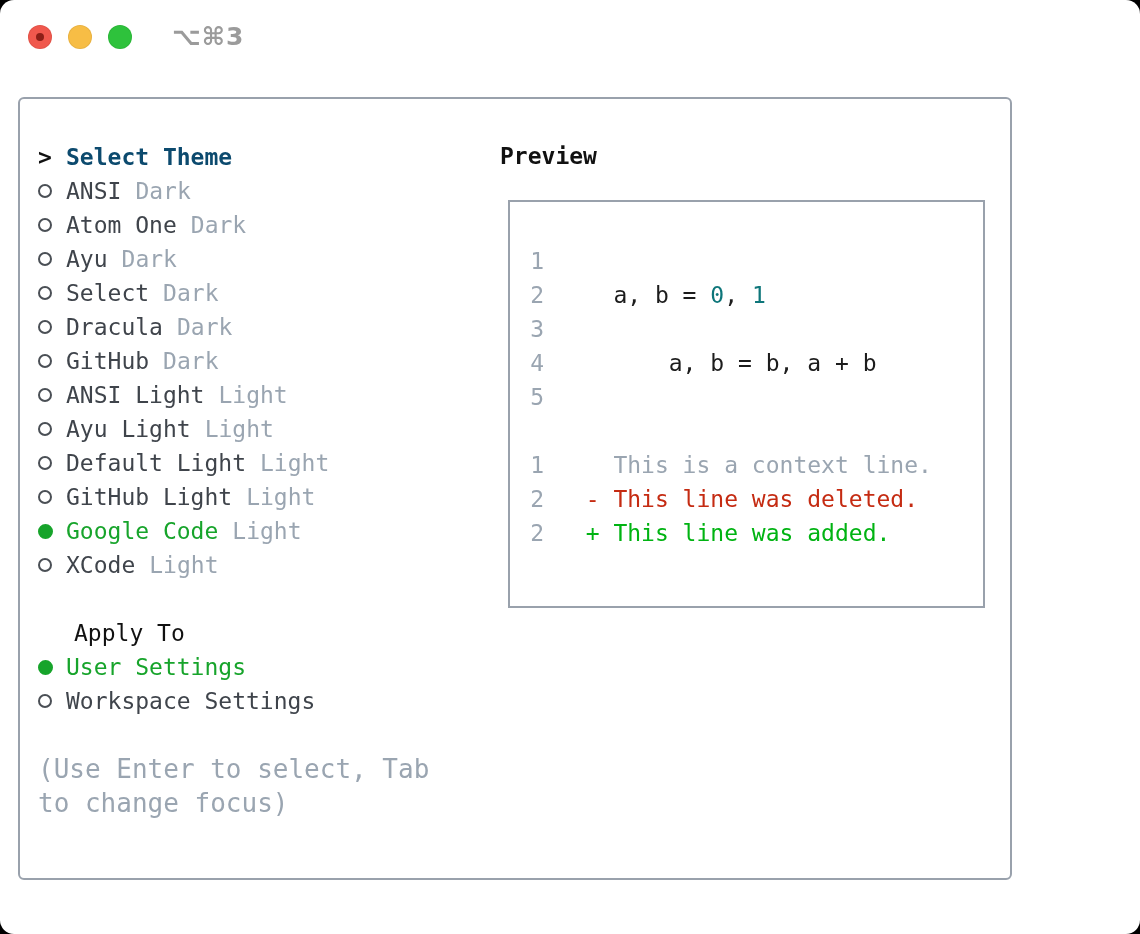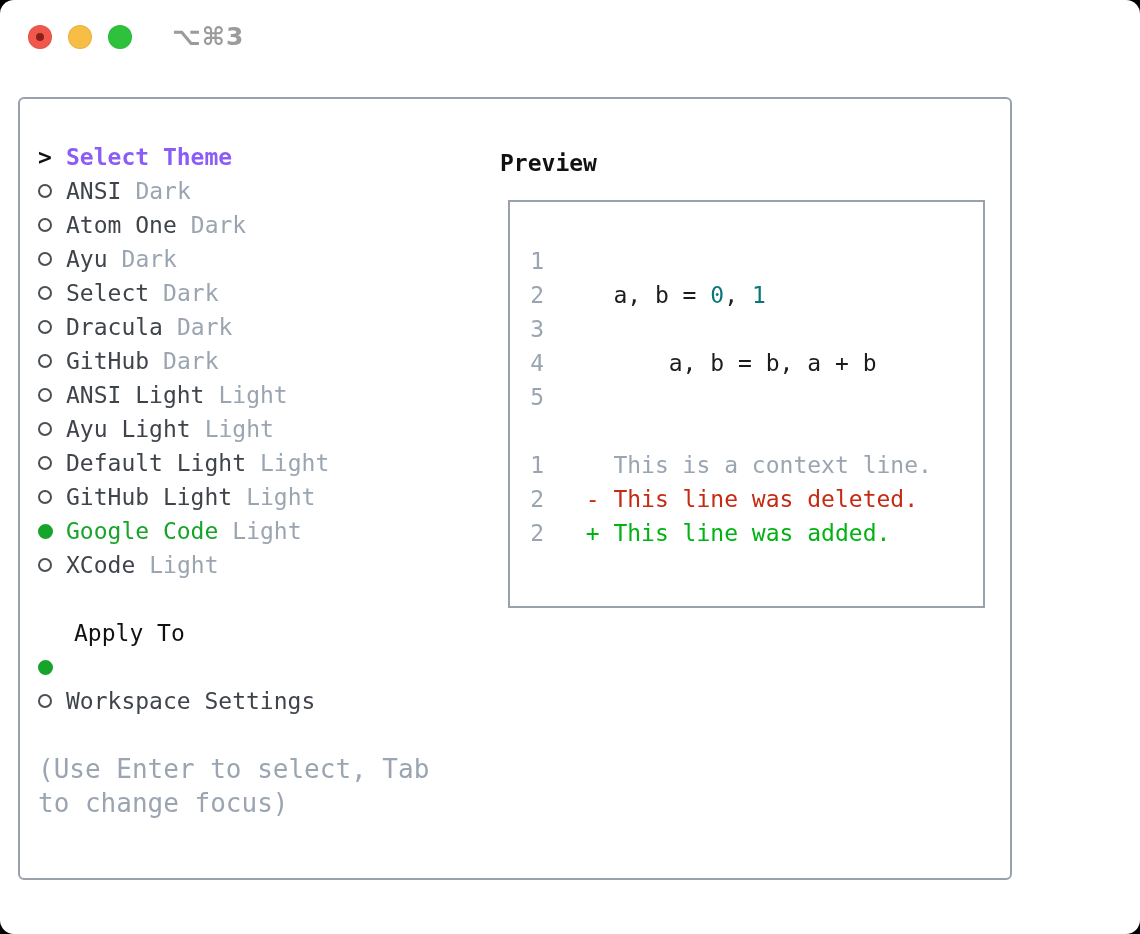--- a/index.html
+++ b/index.html
@@ -31,32 +31,32 @@
 
   
   .panel{position:absolute;left:18px;top:97px;width:990px;height:779px;
          border:2px solid var(--border-gray);border-radius:6px;background:#fff;}
 
   
   .left{position:absolute;left:18px;top:41px;width:440px;}
   .row{display:flex;align-items:center;height:34px;font-size:23px;}
   .row.blank{height:34px;}
   .cursor{width:28px;font-weight:700;color:#111;}
-  .htext{font-weight:700;color:#8b5cf6;}
+  .htext{font-weight:700;color:#0c4a6e;}
   .apply-header .htext2{margin-left:36px;color:#111;}
   .bullet{width:28px;display:flex;align-items:center;}
   .radio{width:14px;height:14px;border:2px solid #4a4f55;border-radius:50%;box-sizing:border-box;}
   .radio.on{background:var(--accent-green);border-color:var(--accent-green);width:15px;height:15px;}
   .tname{color:var(--item-gray);white-space:pre;}
   .ttag{color:var(--muted-gray);margin-left:14px;white-space:pre;}
   .theme-option.selected .tname{color:var(--accent-green);}
   .hint{width:402px;font-size:26px;line-height:34px;color:var(--muted-gray);}
 
   
-  .preview-header{position:absolute;left:480px;top:47px;height:34px;line-height:34px;
+  .preview-header{position:absolute;left:480px;top:40px;height:34px;line-height:34px;
                   font-size:23px;font-weight:700;color:#111;}
   .pbox{position:absolute;left:488px;top:101px;width:477px;height:408px;box-sizing:border-box;
         border:2px solid var(--border-gray);padding:42px 0 0 20px;overflow:hidden;background:#fff;}
   .crow{display:flex;height:34px;line-height:34px;font-size:23px;}
   .ln{width:14px;text-align:right;color:var(--muted-gray);margin-right:14px;flex:none;}
   .code,.dtext{white-space:pre;}
   .tk-keyword{color:var(--keyword-blue);}
   .tk-name{color:var(--name-magenta);}
   .tk-number{color:var(--number-teal);}
   .tk-plain{color:#1c1c1c;}
@@ -178,20 +178,21 @@
 
         <div class="row apply-header">
           <span class="htext2">Apply To</span>
         </div>
 
         <div id="apply-list">
             <div class="row theme-option selected">
               <span class="bullet">
                 <span class="radio on"></span>
               </span>
+              <span class="tname">User Settings</span>
             </div>
             <div class="row theme-option">
               <span class="bullet">
                 <span class="radio"></span>
               </span>
               <span class="tname">Workspace Settings</span>
             </div>
           </div>
 
         <div class="row blank"></div>

